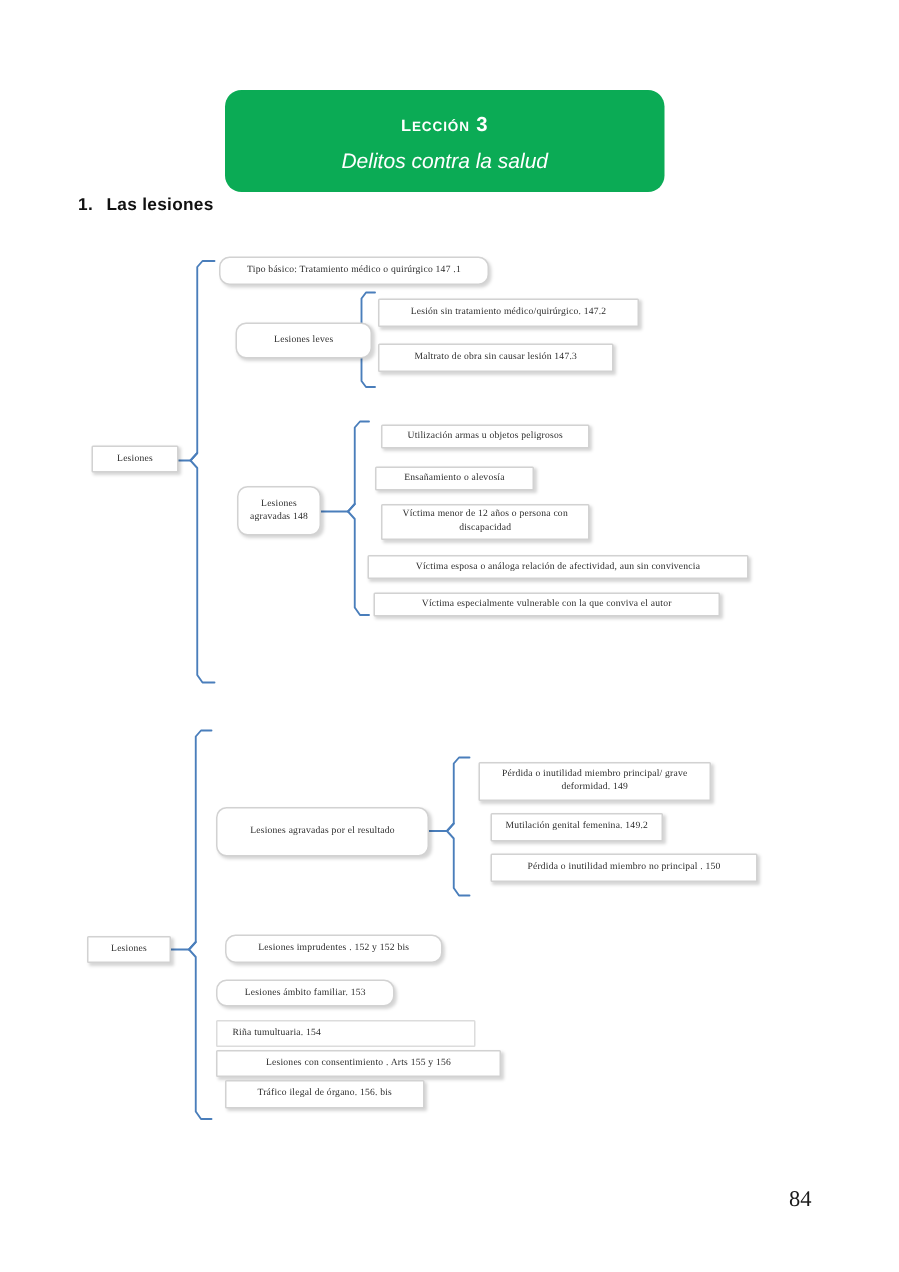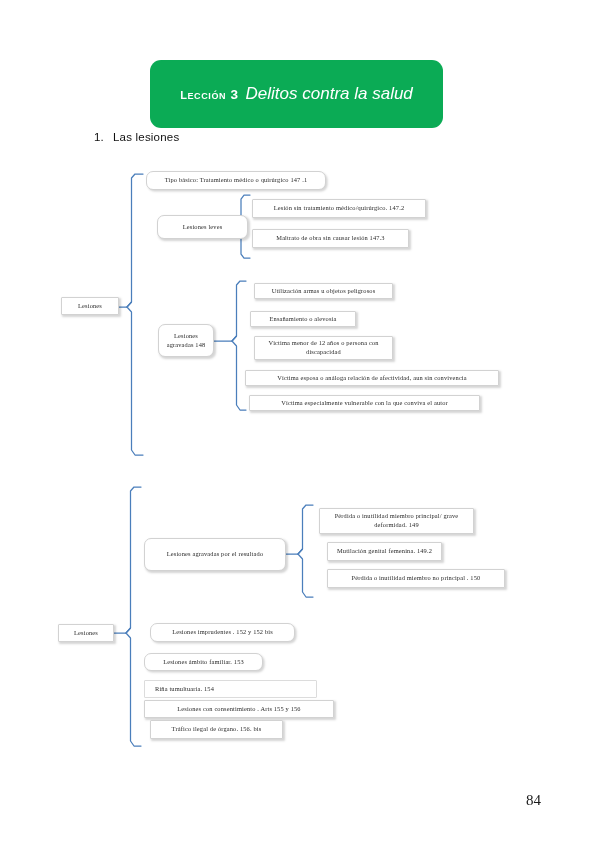--- a/index.html
+++ b/index.html
@@ -22,54 +22,53 @@
   .lesson-banner {
     position: absolute;
     left: 150px;
     top: 60px;
     width: 293px;
     height: 68px;
     background: #0bab55;
     border-radius: 11px;
     box-sizing: border-box;
     display: flex;
-    flex-direction: row;
+    flex-direction: column;
     align-items: center;
     justify-content: center;
     gap: 7px;
   }
   .lesson-title {
     color: #ffffff;
     font-family: "Liberation Sans", sans-serif;
     font-size: 13.5px;
     font-weight: bold;
     letter-spacing: 0.6px;
     font-variant: small-caps;
     text-transform: lowercase;
   }
   .lesson-title::first-letter { font-size: 15.5px; }
   .lesson-subtitle {
     color: #ffffff;
     font-family: "Liberation Sans", sans-serif;
-    font-size: 17px;
+    font-size: 14px;
     font-style: italic;
   }
 
   
   .section-heading {
     position: absolute;
     left: 52px;
     top: 131px;
     font-family: "Liberation Sans", sans-serif;
     font-size: 11.5px;
-    font-weight: normal;
+    font-weight: bold;
     color: #111111;
     letter-spacing: 0.2px;
     white-space: nowrap;
-    margin-left: 42px;
   }
   .section-heading .num { margin-right: 9px; }
 
   
   .node {
     position: absolute;
     box-sizing: border-box;
     background: #ffffff;
     border: 0.8px solid #d2d2d2;
     box-shadow: 1.6px 1.6px 2.2px rgba(0,0,0,0.17);

